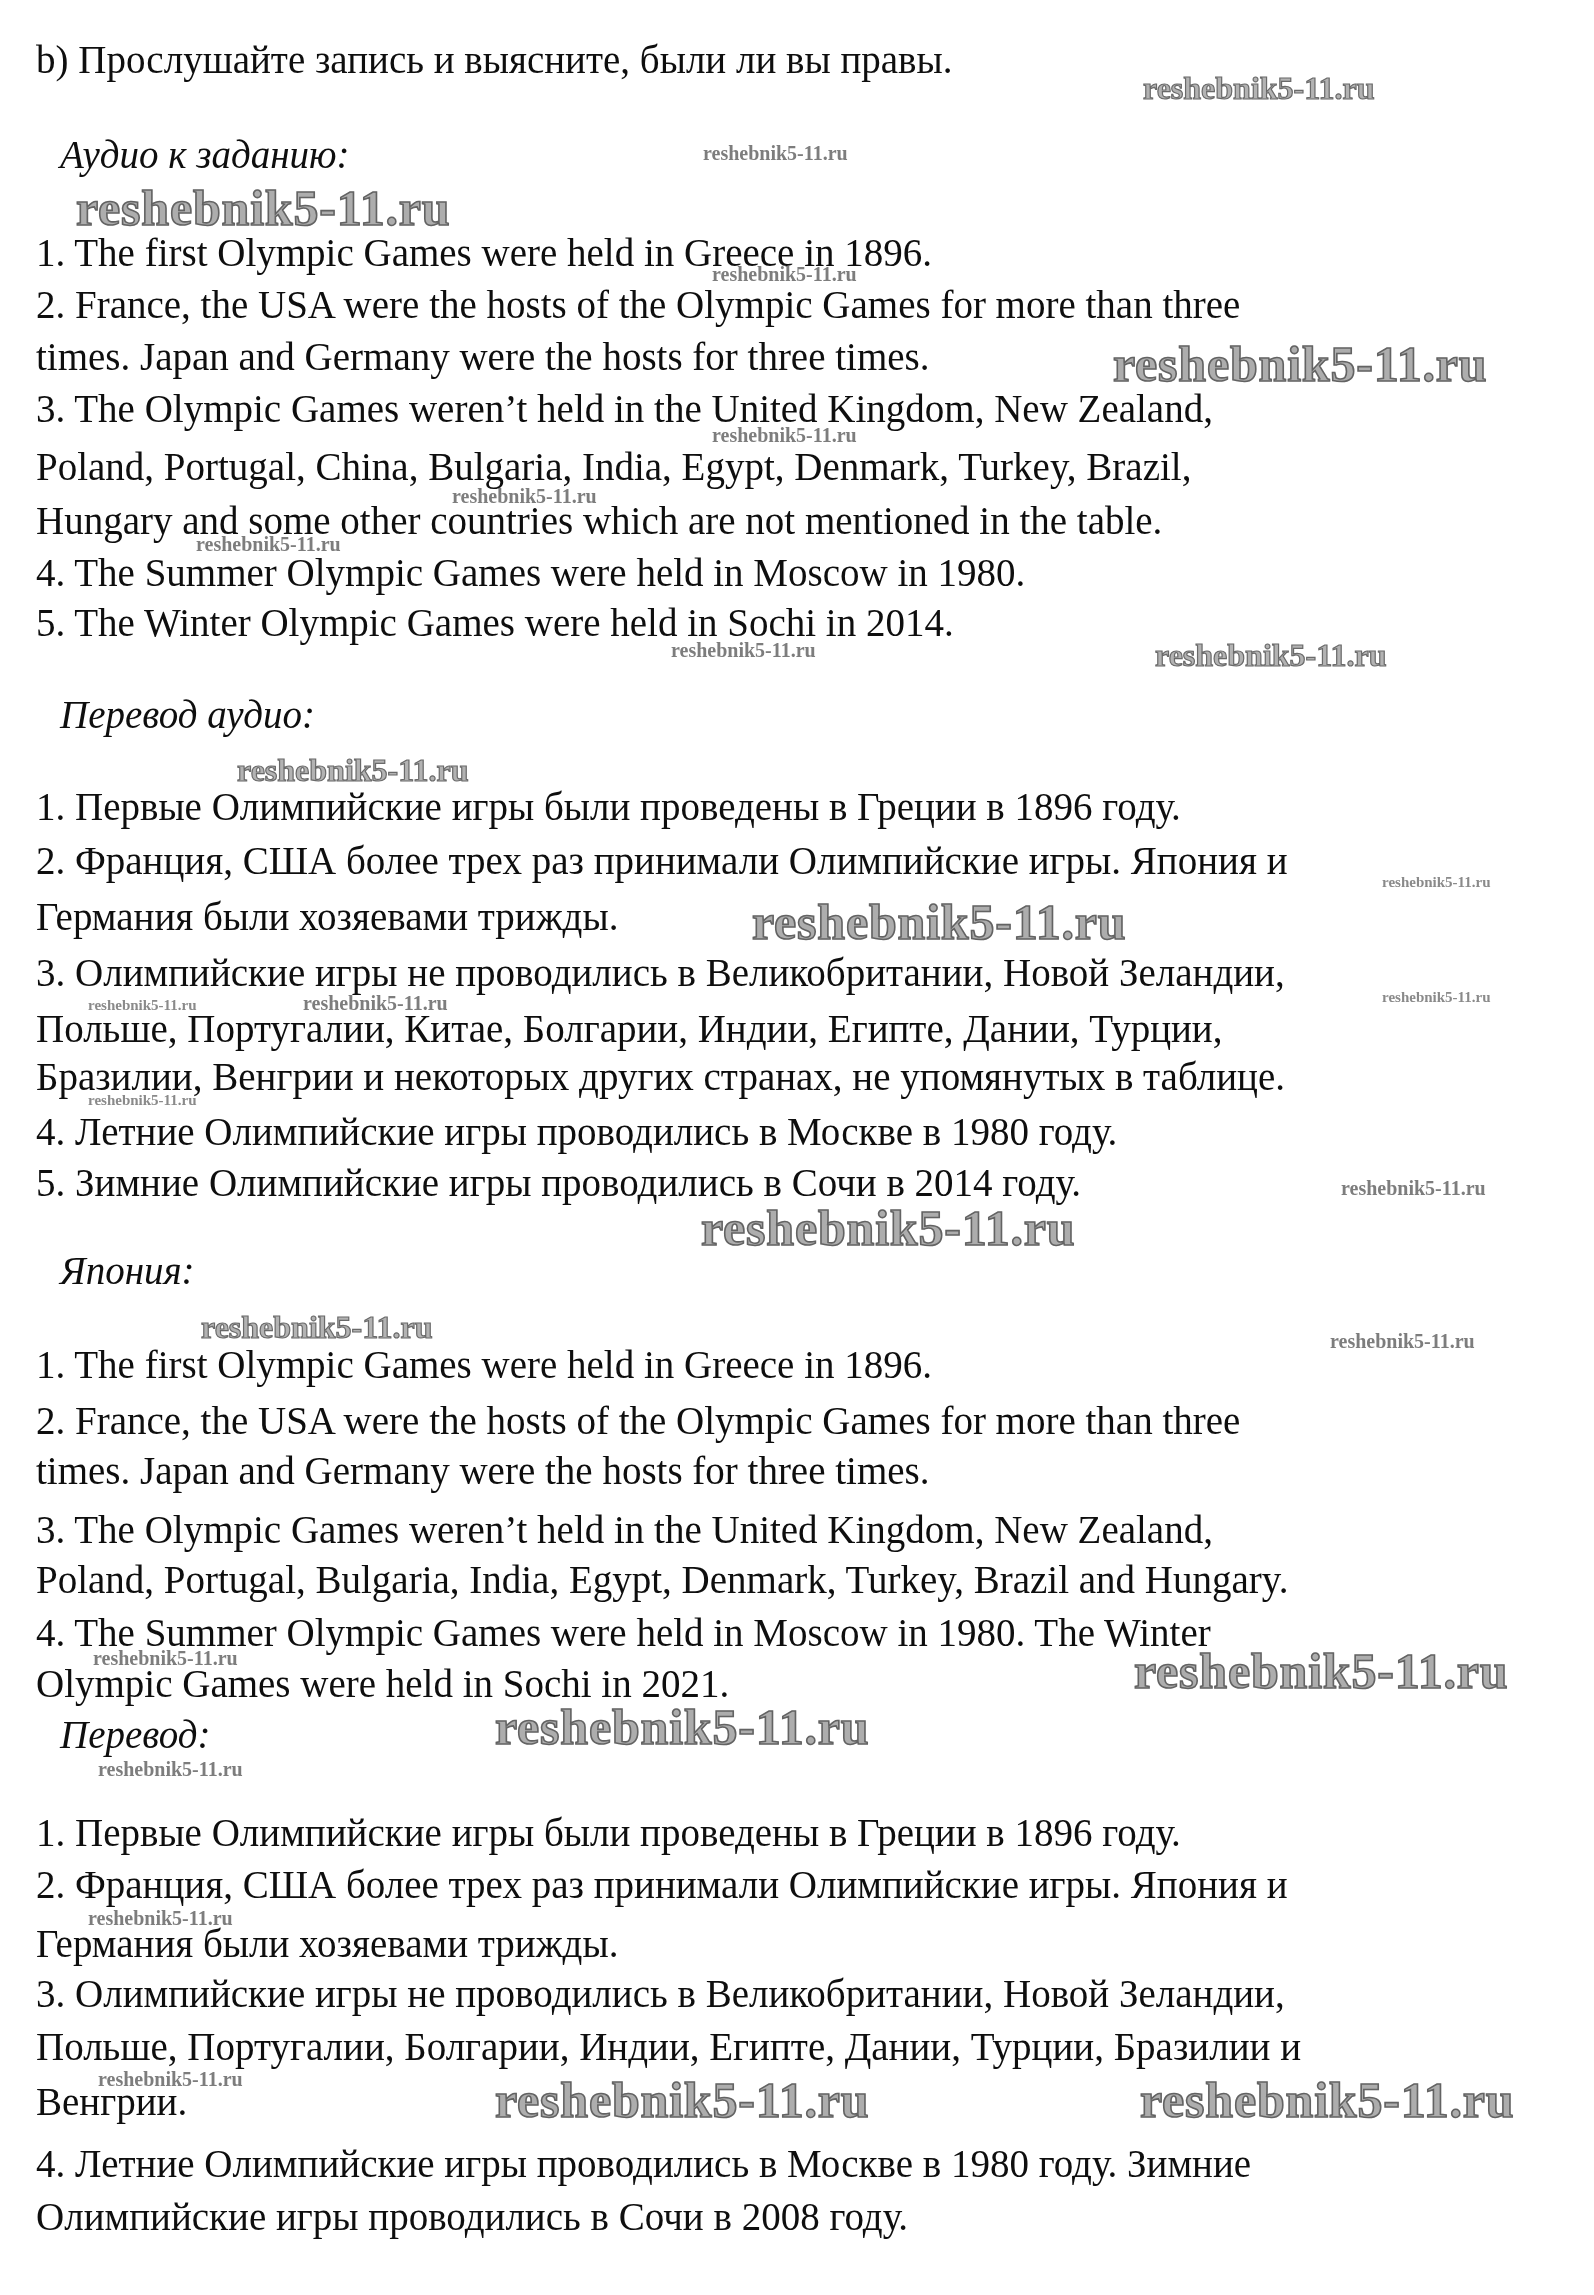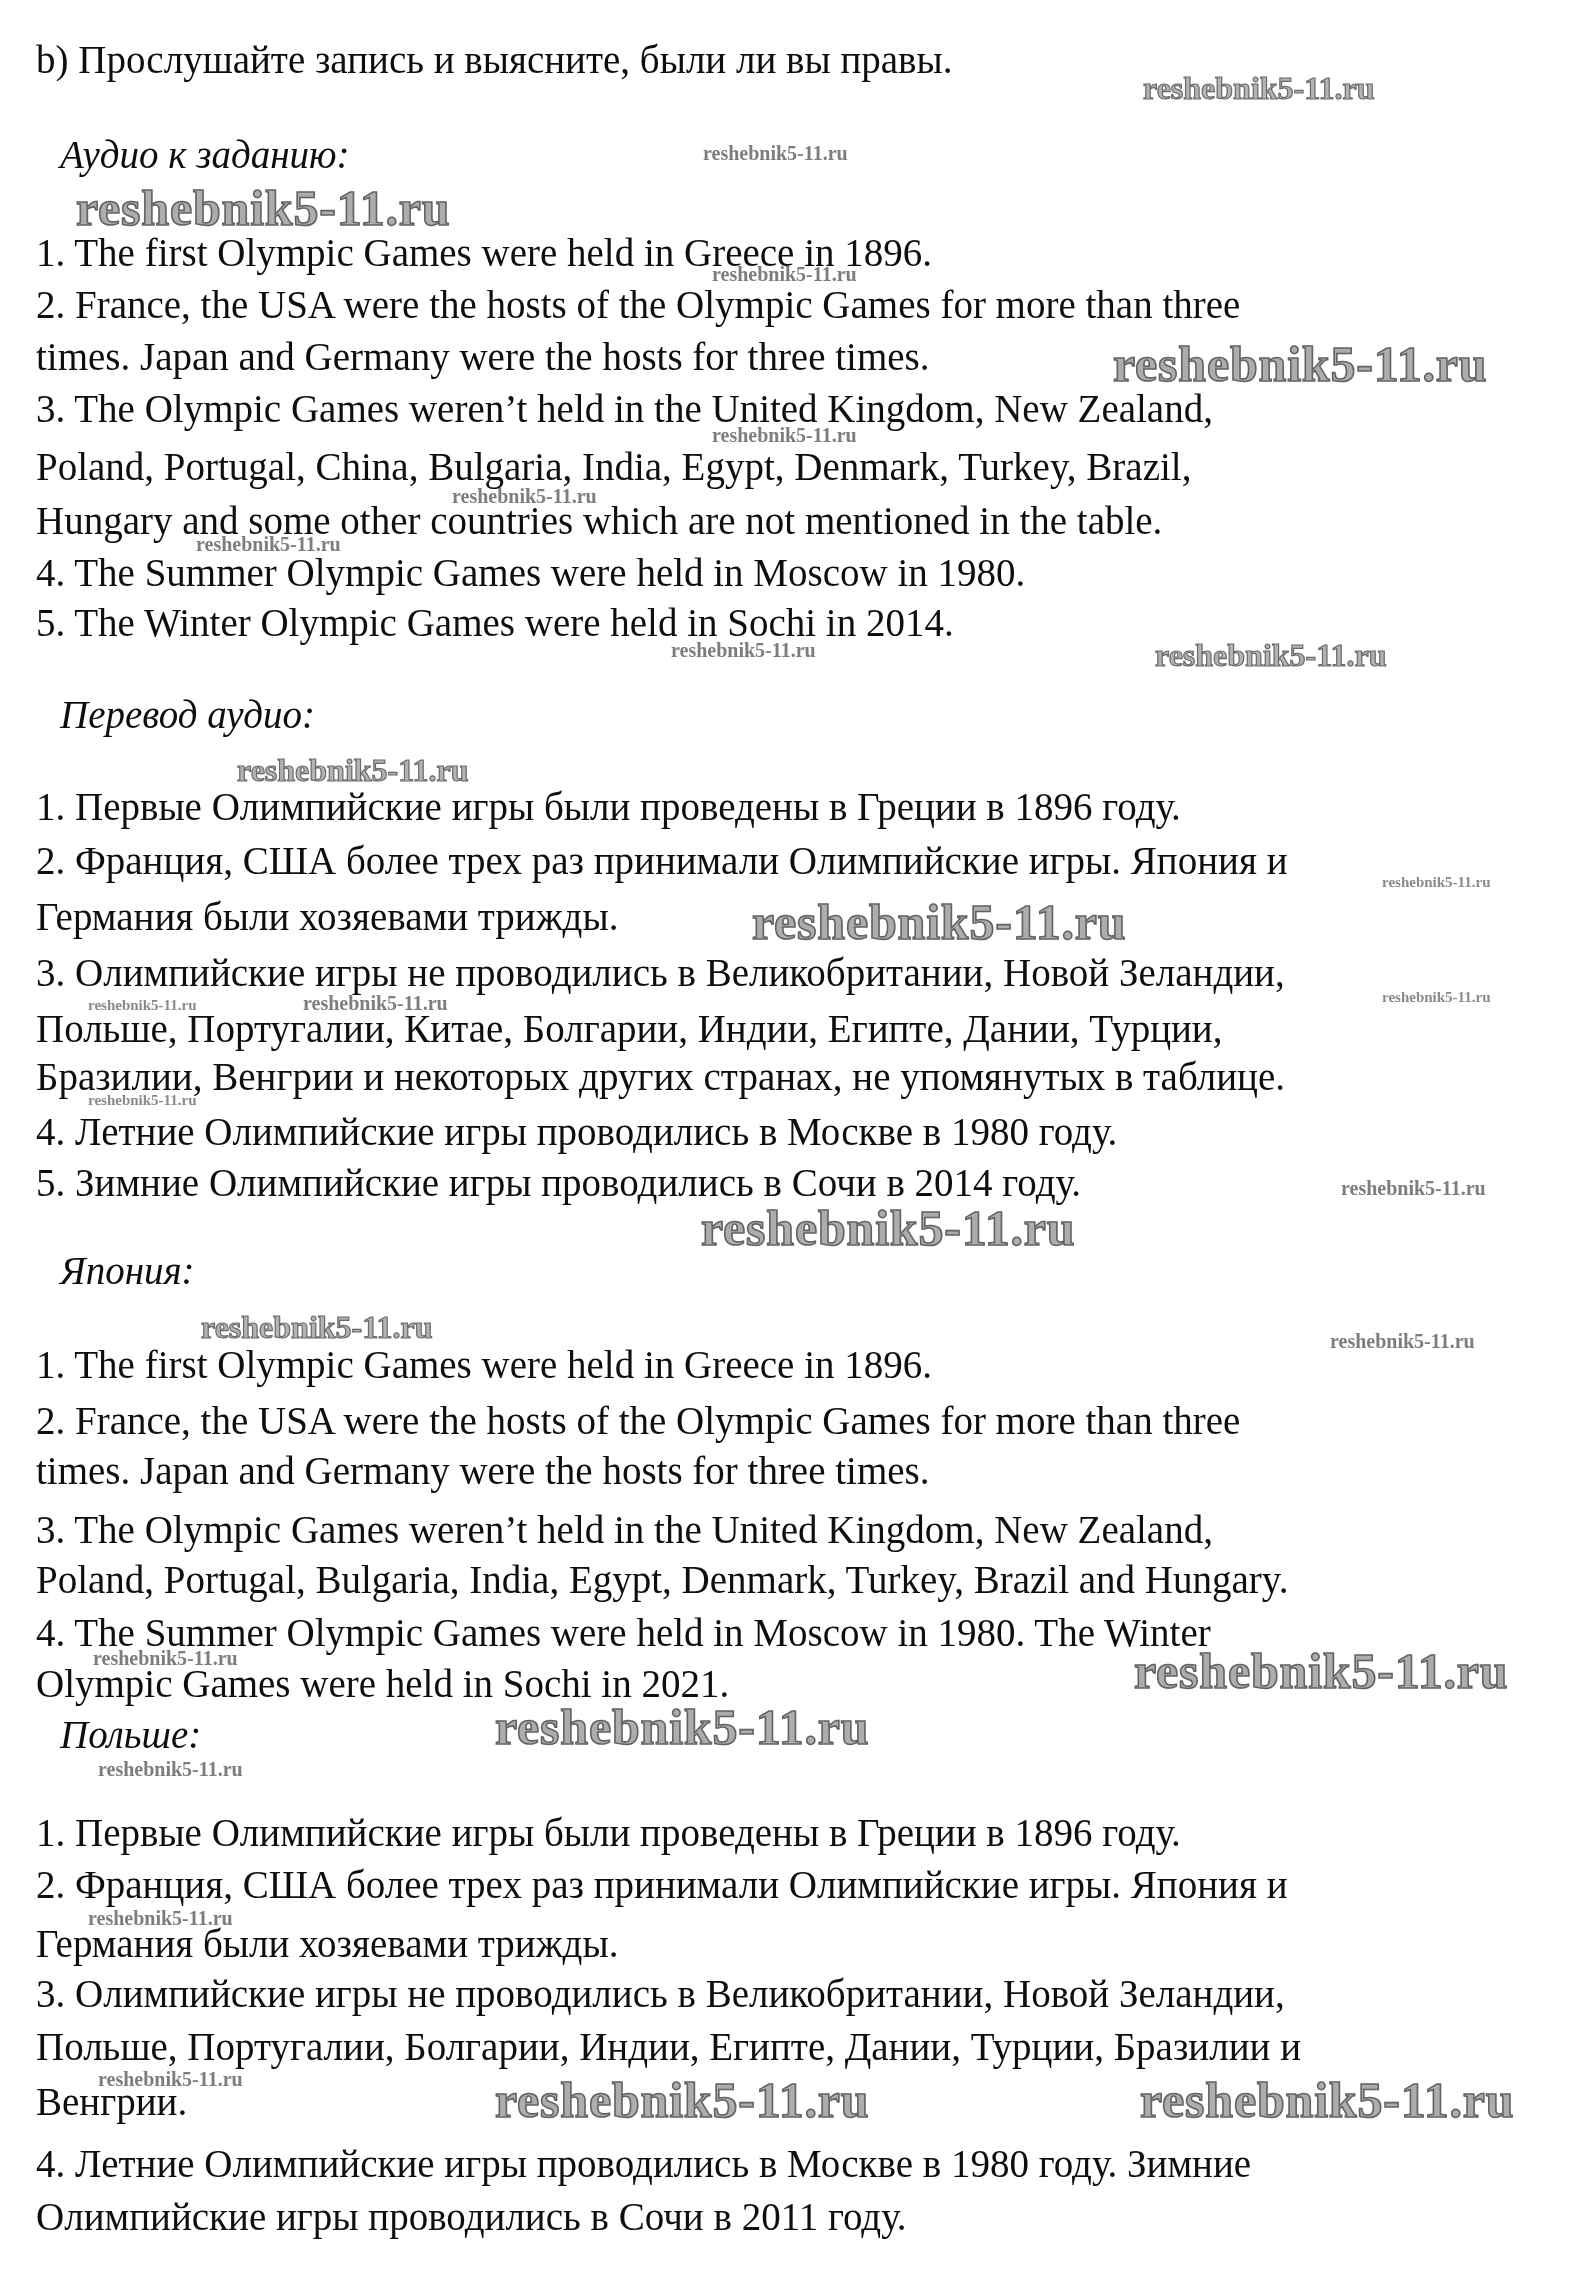--- a/index.html
+++ b/index.html
@@ -78,29 +78,29 @@
 
   <div class="line label" style="top:1249px">Япония:</div>
   <div class="line" style="top:1343px">1. The first Olympic Games were held in Greece in 1896.</div>
   <div class="line" style="top:1399px">2. France, the USA were the hosts of the Olympic Games for more than three</div>
   <div class="line" style="top:1449px">times. Japan and Germany were the hosts for three times.</div>
   <div class="line" style="top:1508px">3. The Olympic Games weren’t held in the United Kingdom, New Zealand,</div>
   <div class="line" style="top:1558px">Poland, Portugal, Bulgaria, India, Egypt, Denmark, Turkey, Brazil and Hungary.</div>
   <div class="line" style="top:1611px">4. The Summer Olympic Games were held in Moscow in 1980. The Winter</div>
   <div class="line" style="top:1662px">Olympic Games were held in Sochi in 2021.</div>
 
-  <div class="line label" style="top:1713px">Польше:</div>
+  <div class="line label" style="top:1713px">Перевод:</div>
   <div class="line" style="top:1811px">1. Первые Олимпийские игры были проведены в Греции в 1896 году.</div>
   <div class="line" style="top:1863px">2. Франция, США более трех раз принимали Олимпийские игры. Япония и</div>
   <div class="line" style="top:1922px">Германия были хозяевами трижды.</div>
   <div class="line" style="top:1972px">3. Олимпийские игры не проводились в Великобритании, Новой Зеландии,</div>
   <div class="line" style="top:2025px">Польше, Португалии, Болгарии, Индии, Египте, Дании, Турции, Бразилии и</div>
   <div class="line" style="top:2080px">Венгрии.</div>
   <div class="line" style="top:2142px">4. Летние Олимпийские игры проводились в Москве в 1980 году. Зимние</div>
-  <div class="line" style="top:2195px">Олимпийские игры проводились в Сочи в 2011 году.</div>
+  <div class="line" style="top:2195px">Олимпийские игры проводились в Сочи в 2008 году.</div>
 
   <div class="wm wm-med" style="left:1143px;top:70px">reshebnik5-11.ru</div>
   <div class="wm wm-sm" style="left:703px;top:142px">reshebnik5-11.ru</div>
   <div class="wm wm-big" style="left:76px;top:179px">reshebnik5-11.ru</div>
   <div class="wm wm-sm" style="left:712px;top:263px">reshebnik5-11.ru</div>
   <div class="wm wm-big" style="left:1113px;top:335px">reshebnik5-11.ru</div>
   <div class="wm wm-sm" style="left:712px;top:424px">reshebnik5-11.ru</div>
   <div class="wm wm-sm" style="left:452px;top:485px">reshebnik5-11.ru</div>
   <div class="wm wm-sm" style="left:196px;top:533px">reshebnik5-11.ru</div>
   <div class="wm wm-sm" style="left:671px;top:639px">reshebnik5-11.ru</div>

